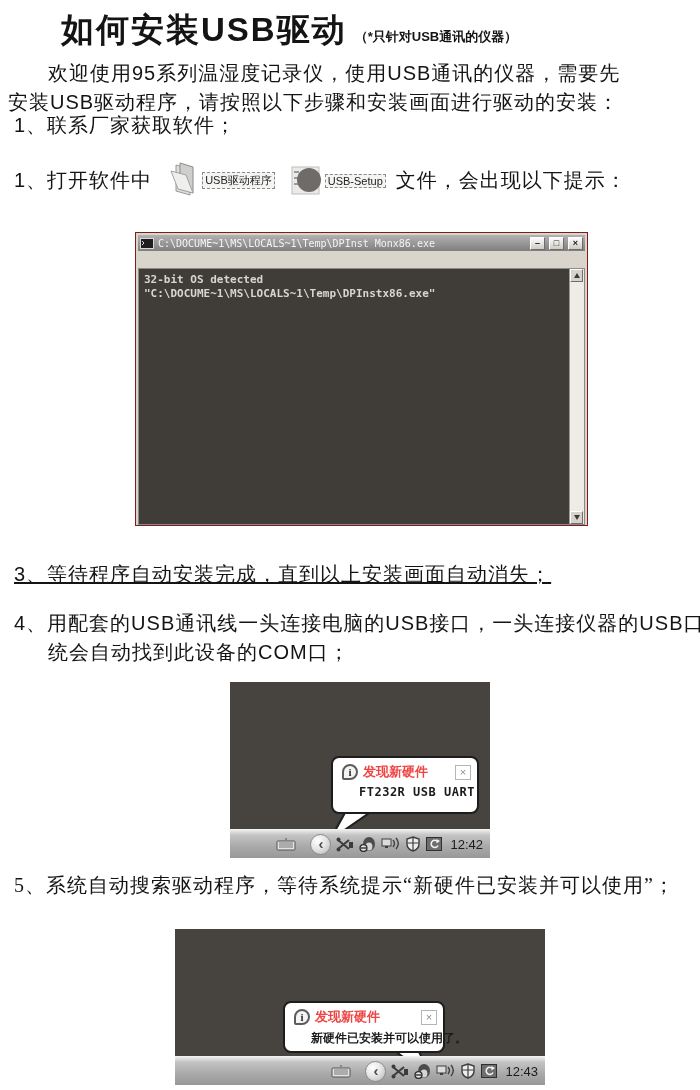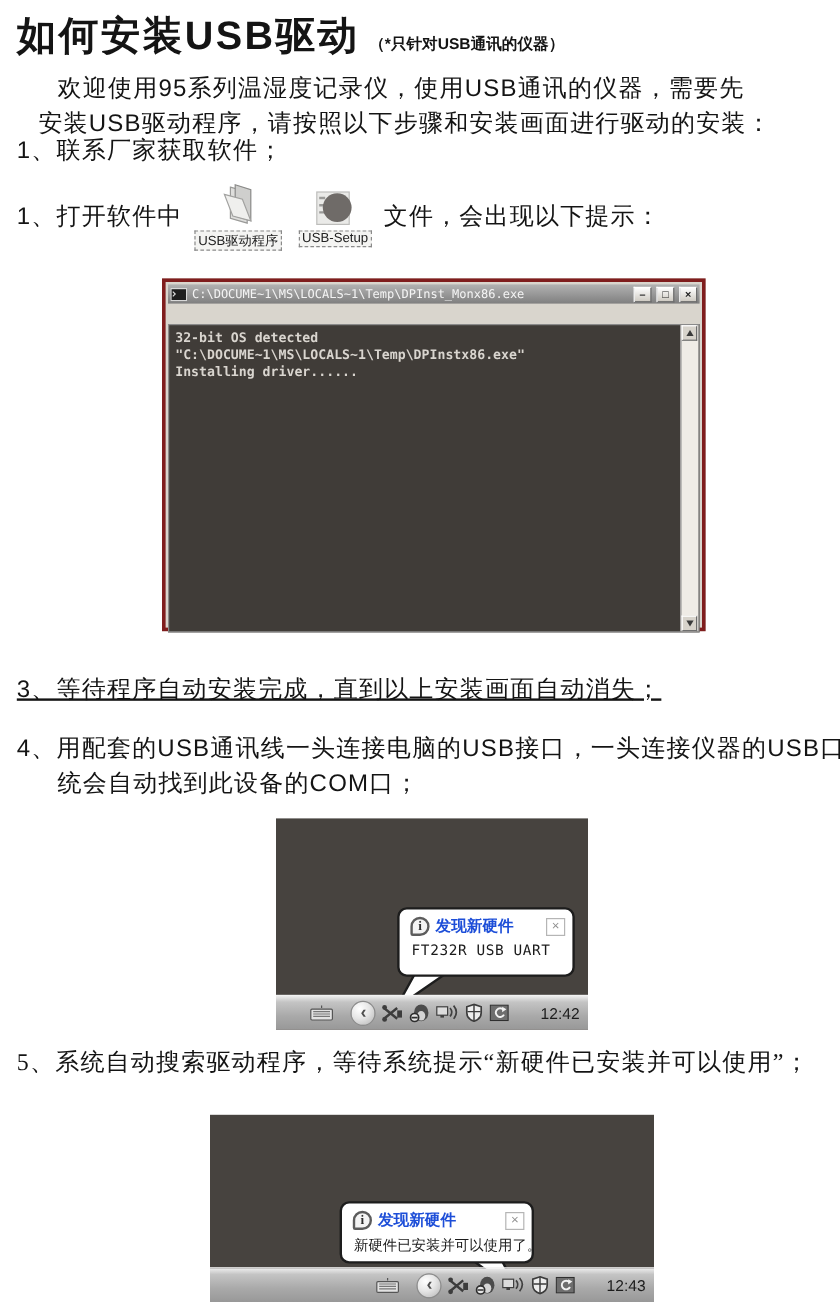--- a/index.html
+++ b/index.html
@@ -4,66 +4,66 @@
 <style>
   html,body{margin:0;padding:0;}
   body{
     width:700px;height:1090px;position:relative;background:#ffffff;
     font-family:"Liberation Sans",sans-serif;color:#141414;overflow:hidden;
   }
   .abs{position:absolute;}
 
   
   .doc-title{left:14px;top:8px;display:flex;align-items:baseline;gap:8px;}
-  .doc-title .main{font-size:33px;font-weight:bold;letter-spacing:2px;}
+  .doc-title .main{font-size:33px;font-weight:bold;letter-spacing:2px;margin-left:47px;}
   .doc-title .note{font-size:13px;font-weight:bold;}
   .body-line{font-size:20px;letter-spacing:1px;white-space:nowrap;}
   #intro1{left:48px;top:60px;}
-  #intro2{left:32px;top:89px;}
+  #intro2{left:8px;top:89px;}
   #step1{left:14px;top:112px;}
   #step2row{left:14px;top:148px;height:64px;display:flex;align-items:center;gap:6px;}
   #step3{left:14px;top:561px;text-decoration:underline;}
   #step4a{left:14px;top:610px;}
   #step4b{left:48px;top:639px;}
   #step5{left:14px;top:872px;font-family:Liberation Serif, serif;}
 
   
-  .icon-block{display:flex;flex-direction:column;align-items:center;margin:0 4px;}
+  .icon-block{display:flex;flex-direction:row;align-items:center;margin:0 4px;}
   .icon-label{font-size:11px;letter-spacing:0;border:1px dashed #8a8a8a;padding:0 2px;background:#f4f4f2;color:#222;margin-top:1px;white-space:nowrap;}
 
   
-  .console{left:135px;top:232px;width:453px;height:294px;background:#d9d5cd;border:3px solid #7f1d1d;box-sizing:border-box;padding:2px;}
+  .console{left:135px;top:232px;width:453px;height:294px;background:#d9d5cd;border:1px solid #7f1d1d;box-sizing:border-box;padding:2px;}
   .console-titlebar{height:16px;background:linear-gradient(180deg,#b2b2b2,#7f7f7f);display:flex;align-items:center;padding:0 2px;gap:4px;}
   .console-title{flex:1;font-family:"DejaVu Sans Mono",monospace;font-size:10px;color:#f4f4f4;white-space:nowrap;overflow:hidden;}
   .win-btn{width:15px;height:13px;background:linear-gradient(180deg,#fdfdfd,#cfcbc3);border:1px solid;border-color:#ffffff #6e6e6e #6e6e6e #ffffff;display:flex;align-items:center;justify-content:center;font-size:9px;font-weight:bold;color:#222;box-sizing:border-box;line-height:1;}
   .console-body{position:relative;height:257px;background:#403c38;border:1px solid #8a8a8a;margin-top:17px;box-sizing:border-box;}
   .console-text{padding:4px 0 0 5px;}
   .console-line{font-family:"DejaVu Sans Mono",monospace;font-size:11px;font-weight:bold;color:#d9d5cf;line-height:14px;white-space:pre;}
   .console-scrollbar{position:absolute;top:0;right:0;bottom:0;width:14px;background:#efece6;border-left:1px solid #9b9b9b;}
   .scroll-btn{position:absolute;left:0;width:13px;height:13px;background:#d7d3cb;border:1px solid;border-color:#ffffff #6e6e6e #6e6e6e #ffffff;box-sizing:border-box;display:flex;align-items:center;justify-content:center;}
   .scroll-btn.up{top:0;}
   .scroll-btn.down{bottom:0;}
   .tri-up{width:0;height:0;border-left:3px solid transparent;border-right:3px solid transparent;border-bottom:5px solid #3a3a3a;}
   .tri-down{width:0;height:0;border-left:3px solid transparent;border-right:3px solid transparent;border-top:5px solid #3a3a3a;}
 
   
   .shot{background:#47433f;overflow:hidden;}
   #shot1{left:230px;top:682px;width:260px;height:176px;}
   #shot2{left:175px;top:929px;width:370px;height:156px;}
   .taskbar{position:absolute;left:0;right:0;bottom:0;height:29px;background:linear-gradient(180deg,#ededed 0%,#c4c4c4 18%,#a9a9a9 60%,#989898 100%);border-top:1px solid #f2f2f2;display:flex;align-items:center;justify-content:flex-end;gap:5px;padding-right:7px;box-sizing:border-box;}
-  .clock{font-size:13px;color:#1c1c1c;margin-left:21px;letter-spacing:0;}
+  .clock{font-size:13px;color:#1c1c1c;margin-left:3px;letter-spacing:0;}
   .chevron-circle{width:21px;height:21px;border-radius:50%;background:radial-gradient(circle at 35% 30%,#ffffff 0%,#e6e6e6 45%,#b4b4b4 100%);border:1px solid #8c8c8c;display:flex;align-items:center;justify-content:center;font-size:15px;font-weight:bold;color:#4e4e4e;box-sizing:border-box;line-height:1;padding-bottom:2px;}
   .kbd-gap{margin-right:9px;}
 
   
   .balloon{position:absolute;background:#ffffff;border:2px solid #1d1d1d;border-radius:8px;box-sizing:border-box;}
   .balloon-head{display:flex;align-items:center;gap:5px;padding:5px 6px 0 9px;}
-  .balloon-title{font-size:13px;font-weight:bold;color:#1d4ed8;white-space:nowrap;}
+  .balloon-title{font-size:13px;font-weight:bold;color:#ef4444;white-space:nowrap;}
   .balloon-close{margin-left:auto;width:16px;height:15px;border:1px solid #b5b5b5;color:#8f8f8f;background:#fff;display:flex;align-items:center;justify-content:center;font-size:11px;line-height:1;box-sizing:border-box;}
-  .balloon-body{padding:4px 8px 0 10px;font-size:12px;color:#1b1b1b;white-space:nowrap;}
+  .balloon-body{padding:4px 8px 0 26px;font-size:12px;color:#1b1b1b;white-space:nowrap;font-weight:bold;}
   .balloon-body.mono{font-family:"DejaVu Sans Mono",monospace;font-size:12px;letter-spacing:0.5px;}
   .info-bubble{width:16px;height:16px;border-radius:50% 50% 50% 12%;border:2px solid #5c5c5c;background:#f4f4f4;color:#2e2e2e;display:flex;align-items:center;justify-content:center;font-family:"Liberation Serif",serif;font-size:11px;font-weight:bold;box-sizing:border-box;line-height:1;}
   .tail{position:absolute;}
 </style>
 </head>
 <body>
 
 <div class="abs doc-title">
   <span class="main">如何安装USB驱动</span>
   <span class="note">（*只针对USB通讯的仪器）</span>
@@ -104,21 +104,20 @@
     </svg>
     <span class="console-title">C:\DOCUME~1\MS\LOCALS~1\Temp\DPInst_Monx86.exe</span>
     <span class="win-btn">–</span>
     <span class="win-btn">□</span>
     <span class="win-btn">×</span>
   </div>
   <div class="console-body">
     <div class="console-text">
       <div class="console-line">32-bit OS detected</div>
       <div class="console-line">"C:\DOCUME~1\MS\LOCALS~1\Temp\DPInstx86.exe"</div>
-      <div class="console-line">Installing driver......</div>
     </div>
     <div class="console-scrollbar">
       <span class="scroll-btn up">
           <span class="tri-up"></span>
         </span>
       <span class="scroll-btn down">
           <span class="tri-down"></span>
         </span>
     </div>
   </div>

